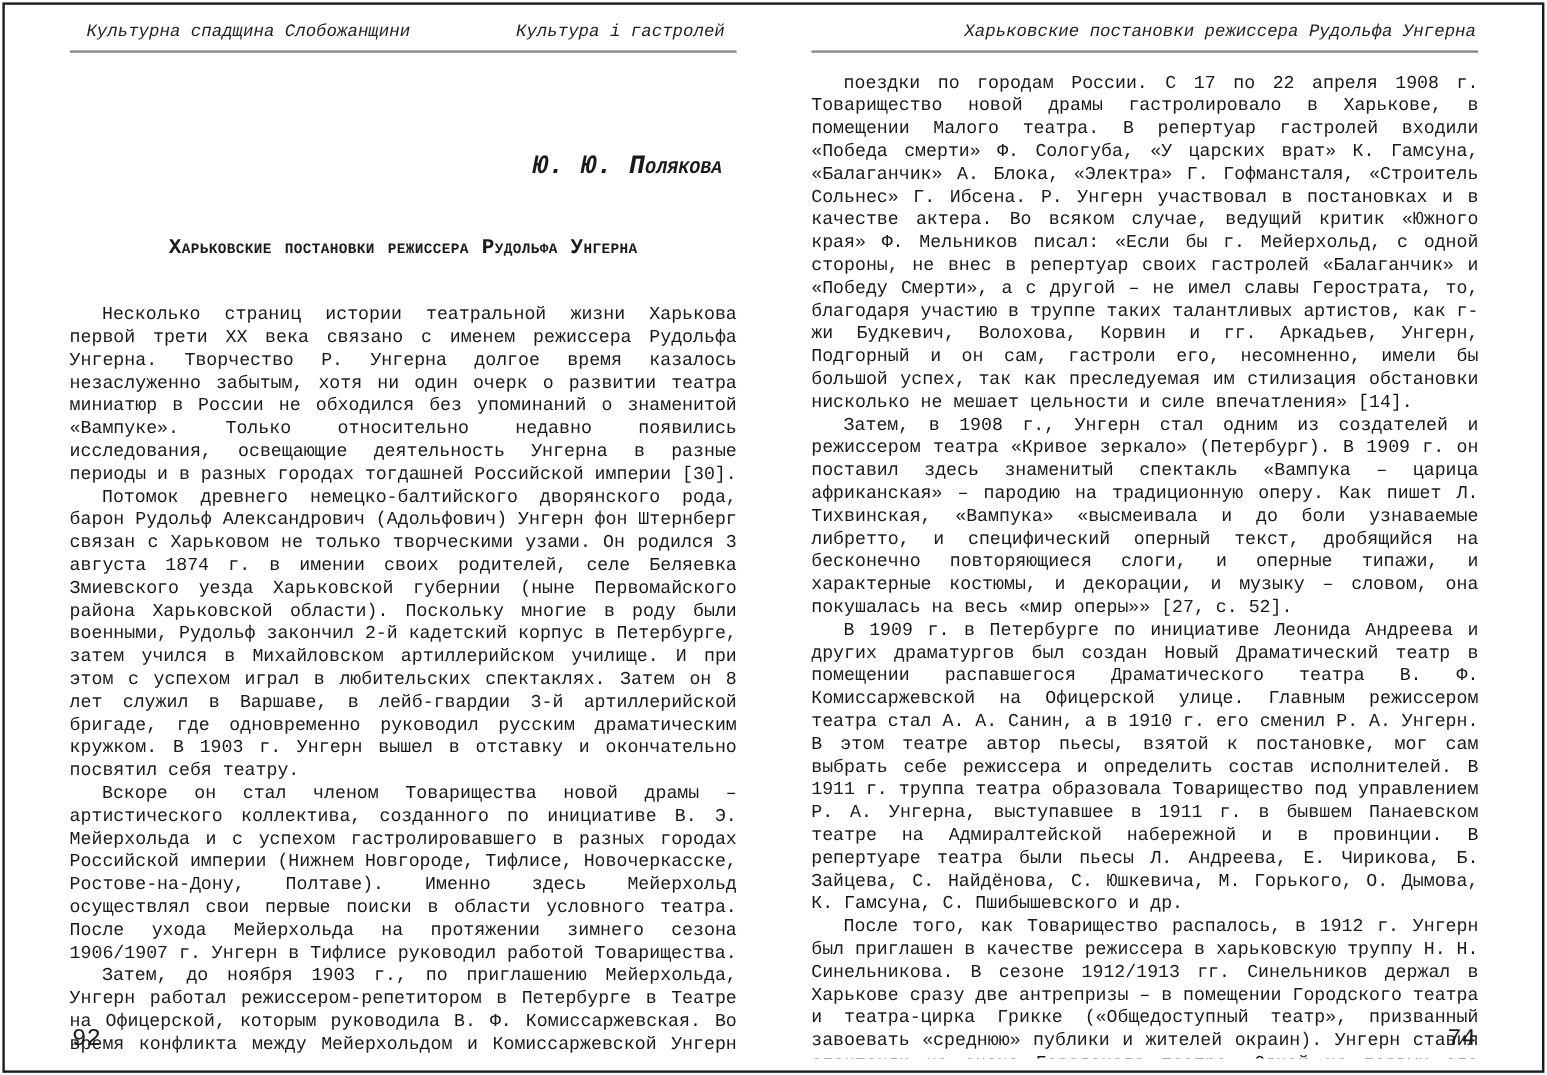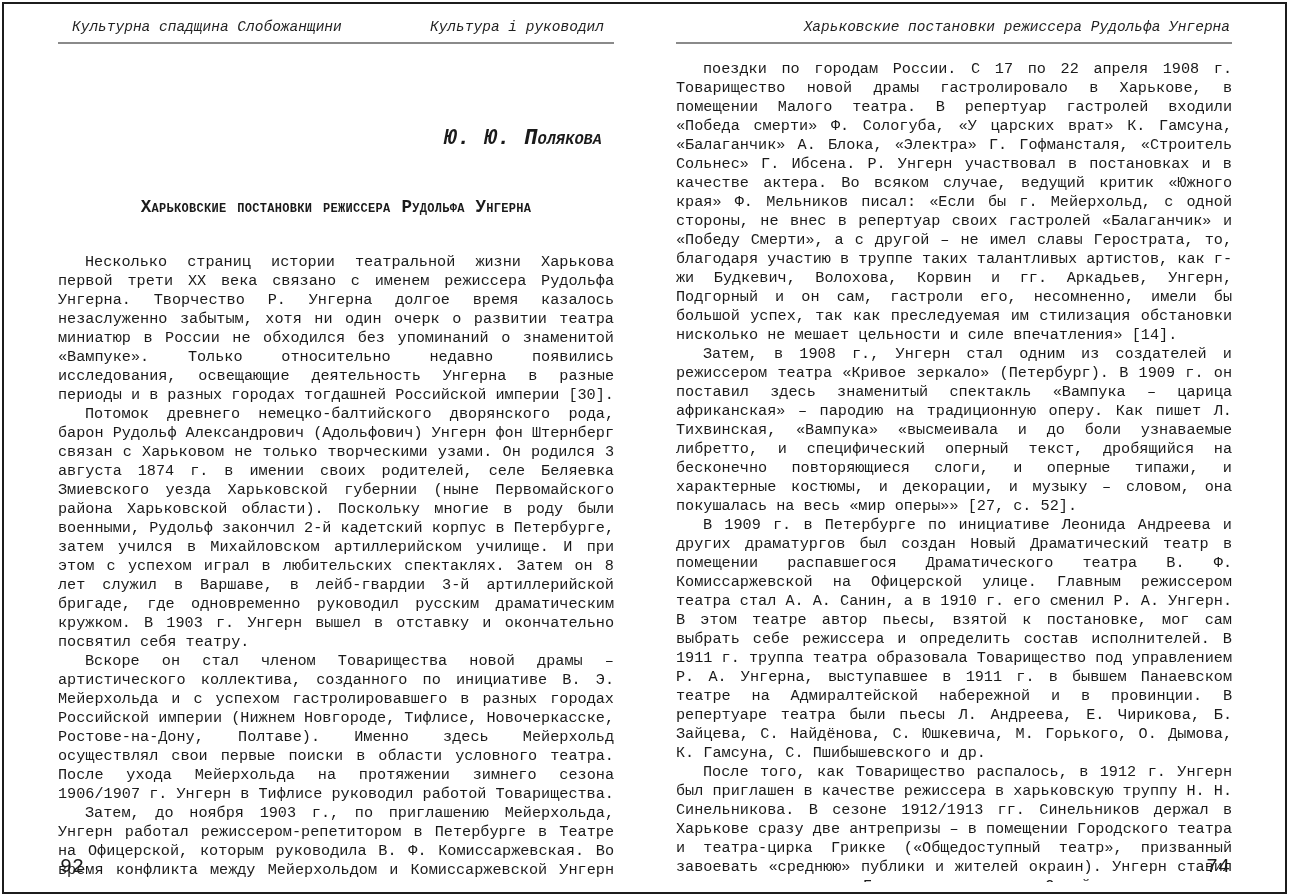--- a/index.html
+++ b/index.html
@@ -87,21 +87,21 @@
 </style>
 </head>
 <body>
 
 <div class="spread">
   <div class="frame"></div>
 
   <div class="page left">
     <div class="running-head">
       <span>Культурна спадщина Слобожанщини</span>
-      <span>Культура і руководил</span>
+      <span>Культура і гастролей</span>
     </div>
     <div class="head-rule"></div>
 
     <div class="author-line">Ю. Ю. Полякова</div>
 
     <h1 class="article-title" style="font-size:17.5px; margin-bottom:0;">Харьковские постановки режиссера Рудольфа Унгерна</h1>
 
     <div class="body-text">
       <p>Несколько страниц истории театральной жизни Харькова первой трети ХХ века связано с именем режиссера Рудольфа Унгерна. Творчество Р. Унгерна долгое время казалось незаслуженно забытым, хотя ни один очерк о развитии театра миниатюр в России не обходился без упоминаний о знаменитой «Вампуке». Только относительно недавно появились исследования, освещающие деятельность Унгерна в разные периоды и в разных городах тогдашней Российской империи [30].</p>
       <p>Потомок древнего немецко-балтийского дворянского рода, барон Рудольф Александрович (Адольфович) Унгерн фон Штернберг связан с Харьковом не только творческими узами. Он родился 3 августа 1874 г. в имении своих родителей, селе Беляевка Змиевского уезда Харьковской губернии (ныне Первомайского района Харьковской области). Поскольку многие в роду были военными, Рудольф закончил 2-й кадетский корпус в Петербурге, затем учился в Михайловском артиллерийском училище. И при этом с успехом играл в любительских спектаклях. Затем он 8 лет служил в Варшаве, в лейб-гвардии 3-й артиллерийской бригаде, где одновременно руководил русским драматическим кружком. В 1903 г. Унгерн вышел в отставку и окончательно посвятил себя театру.</p>

